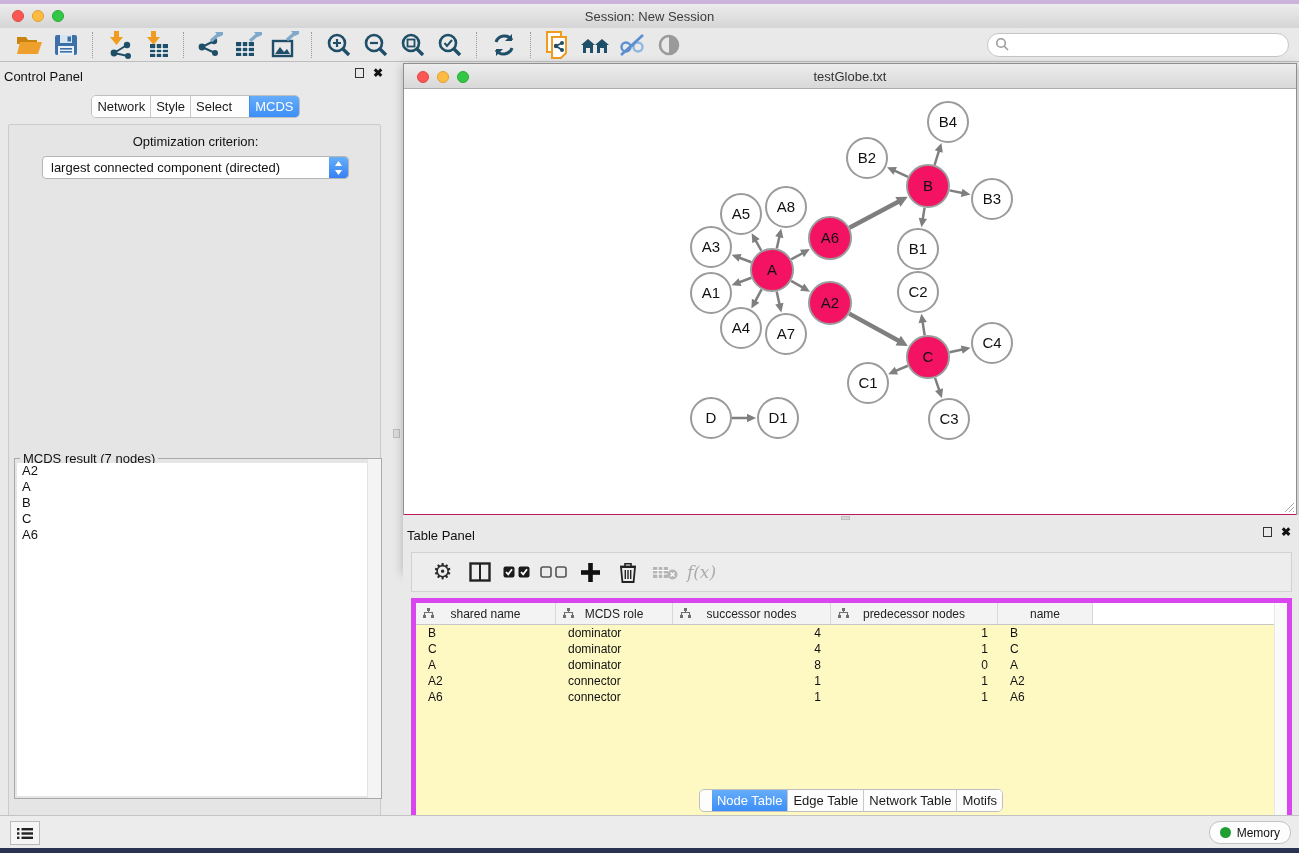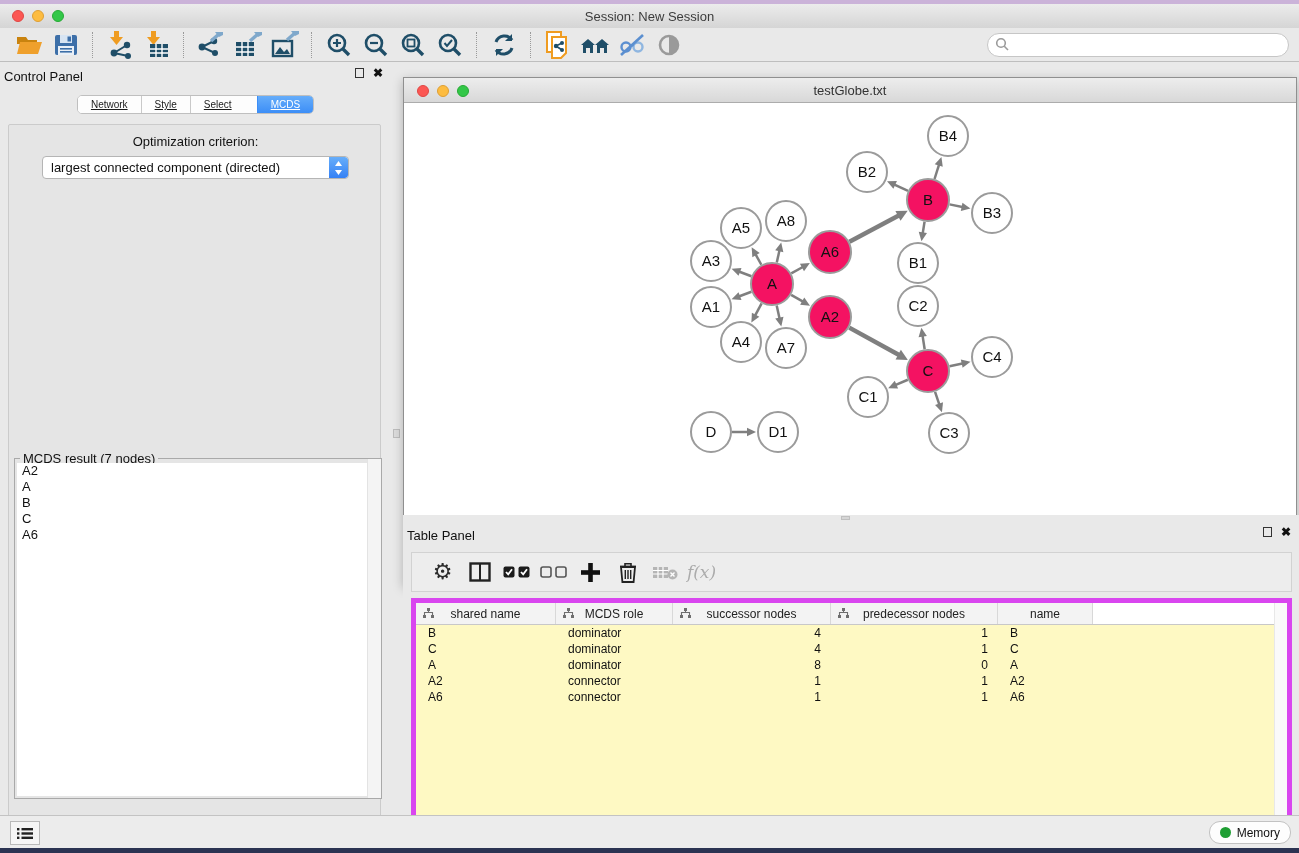--- a/index.html
+++ b/index.html
@@ -26,21 +26,21 @@
     border:1px solid #C6C6C6;border-radius:12px;display:flex;align-items:center;padding-left:7px;}
   
   .control-panel{position:absolute;left:0;top:62px;width:391px;height:753px;background:#E9E9E9;}
   .panel-title-row{position:absolute;left:0;top:0;width:100%;height:28px;display:flex;align-items:center;}
   .panel-title{font-size:13px;color:#111;margin-left:4px;}
   .win-btns{position:absolute;right:8px;top:6px;display:flex;gap:9px;align-items:center;}
   .float-box{width:9px;height:10px;border:1.5px solid #333;display:inline-block;box-sizing:border-box;}
   .close-x{font-size:12px;font-weight:bold;color:#111;line-height:10px;}
   .cp-tabs-row{position:absolute;left:0;top:33px;width:100%;display:flex;justify-content:center;}
   .seg{display:inline-flex;border:1px solid #BFBFBF;border-radius:5px;overflow:hidden;background:#FDFDFD;}
-  .seg .seg-item{padding:3px 13px;font-size:10px;color:#1a1a1a;border-left:1px solid #C9C9C9;background:#FDFDFD;white-space:nowrap;text-decoration:underline;}
+  .seg .seg-item{padding:3px 5px;font-size:13px;color:#1a1a1a;border-left:1px solid #C9C9C9;background:#FDFDFD;white-space:nowrap;}
   .seg .seg-item:first-child{border-left:none;}
   .seg .seg-item.active{background:linear-gradient(#66ADFA,#3C8EF7);color:#fff;border-left-color:#3C8EF7;margin-left:12px;}
   .cp-inner{position:absolute;left:8px;top:62px;width:373px;height:738px;height:723px;
     background:#E5E5E5;border:1px solid #CBCBCB;border-radius:2px;box-sizing:border-box;}
   .opt-label{position:absolute;left:0;top:72px;width:100%;text-align:center;font-size:13px;color:#111;}
   .criterion-select{position:absolute;left:42px;top:94px;width:307px;height:23px;background:#fff;
     border:1px solid #B5B5B5;border-radius:4px;display:flex;align-items:center;box-sizing:border-box;overflow:hidden;}
   .criterion-select .sel-text{flex:1;font-size:13px;color:#111;padding-left:8px;white-space:nowrap;}
   .sel-stepper{width:19px;height:100%;background:linear-gradient(#67AEFA,#3581F5);display:flex;align-items:center;justify-content:center;border-radius:0 3px 3px 0;}
   .cp-buttons{position:absolute;left:0;top:128px;width:100%;display:flex;justify-content:center;gap:14px;}
@@ -51,21 +51,21 @@
   .mcds-legend{position:absolute;left:5px;top:-8px;background:#E5E5E5;padding:0 3px;font-size:13px;color:#111;}
   .mcds-list{position:absolute;left:2px;top:4px;right:2px;bottom:2px;background:#fff;overflow:hidden;}
   .mcds-scroll{position:absolute;right:0;top:0;width:13px;height:100%;background:#F4F4F4;border-left:1px solid #E3E3E3;}
   .list-item{font-size:13px;color:#111;line-height:16px;padding-left:5px;}
   
   .v-splitter-handle{position:absolute;left:393px;top:429px;width:7px;height:9px;background:#DCDCDC;border:1px solid #BDBDBD;box-sizing:border-box;}
   .h-splitter{position:absolute;left:403px;top:515px;width:896px;height:6px;background:#E9E9E9;}
   .h-splitter-handle{position:absolute;left:438px;top:1px;width:9px;height:4px;background:#D6D6D6;border:1px solid #C0C0C0;box-sizing:border-box;}
   
   .net-window{position:absolute;left:403px;top:63px;width:894px;height:508px;background:#be185d;
-    border:1px solid #8F8F8F;box-sizing:border-box;box-shadow:0 3px 10px rgba(0,0,0,0.25);margin-top:14px;}
+    border:1px solid #8F8F8F;box-sizing:border-box;box-shadow:0 3px 10px rgba(0,0,0,0.25);}
   .net-titlebar{position:absolute;left:0;top:0;width:100%;height:25px;
     background:linear-gradient(#EDEDED,#D8D8D8);border-bottom:1px solid #ACACAC;
     display:flex;align-items:center;justify-content:center;font-size:13px;color:#333;box-sizing:border-box;}
   .net-lights{position:absolute;left:13px;top:7px;display:flex;gap:8px;}
   .net-canvas{position:absolute;left:0;top:25px;width:892px;height:425px;background:#fff;}
   .resize-grip{position:absolute;right:1px;bottom:1px;}
   
   .table-panel{position:absolute;left:403px;top:521px;width:896px;height:294px;background:#E9E9E9;}
   .tp-toolbar{position:absolute;left:8px;top:31px;width:881px;height:40px;background:#EDEDED;
     border:1px solid #D2D2D2;box-sizing:border-box;display:flex;align-items:center;padding-left:12px;}
@@ -616,20 +616,28 @@
           <div class="tr">
             <div class="td" style="width: 140px; text-align: left;">A6</div>
             <div class="td" style="width: 117px; text-align: left;">connector</div>
             <div class="td" style="width: 158px; text-align: right;">1</div>
             <div class="td" style="width: 167px; text-align: right;">1</div>
             <div class="td" style="width: 95px; text-align: left;">A6</div>
           </div>
         </div>
       <div class="tbl-scroll"></div>
     </div>
+    <div class="table-tabs-row">
+      <div class="seg" id="table-tabs">
+          <div class="seg-item active">Node Table</div>
+          <div class="seg-item">Edge Table</div>
+          <div class="seg-item">Network Table</div>
+          <div class="seg-item">Motifs</div>
+        </div>
+    </div>
   </div>
 
   <div class="statusbar">
     <span class="status-list-btn">
       <svg width="16" height="13" viewBox="0 0 16 13">
           <rect x="0" y="1" width="2.4" height="2.4" fill="#222"></rect>
           <rect x="4.5" y="1" width="11.5" height="2.4" fill="#222"></rect>
           <rect x="0" y="5.3" width="2.4" height="2.4" fill="#222"></rect>
           <rect x="4.5" y="5.3" width="11.5" height="2.4" fill="#222"></rect>
           <rect x="0" y="9.6" width="2.4" height="2.4" fill="#222"></rect>

